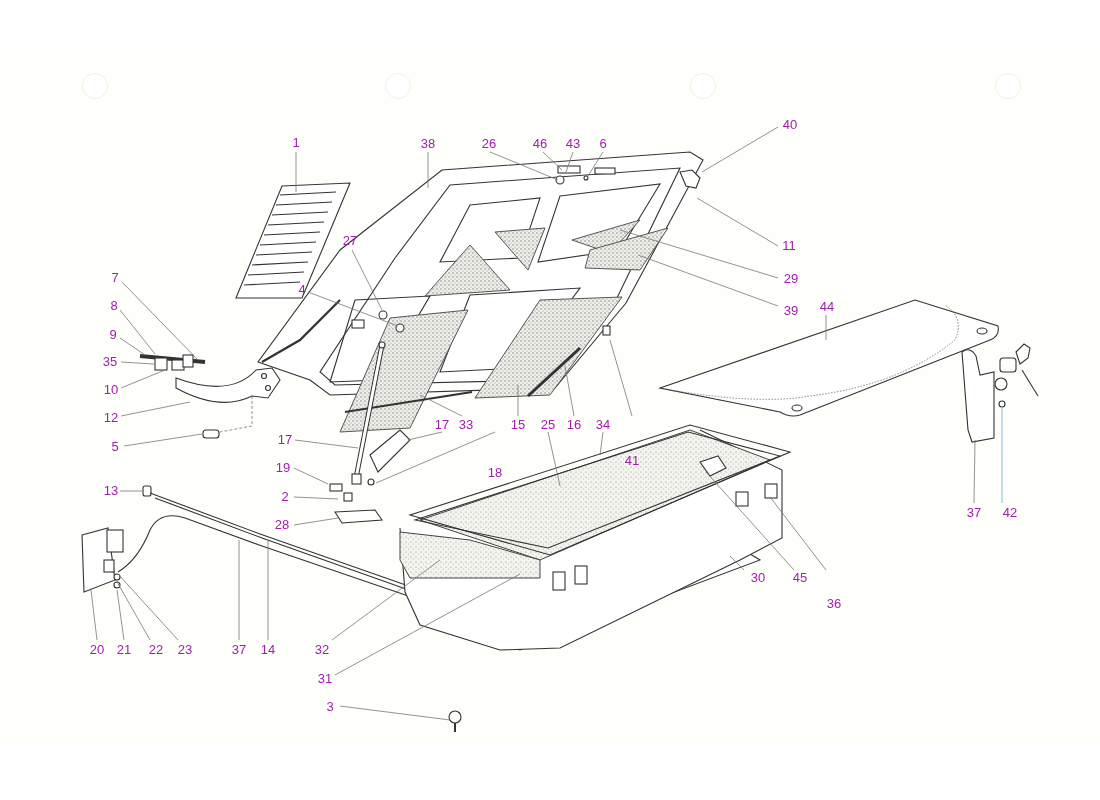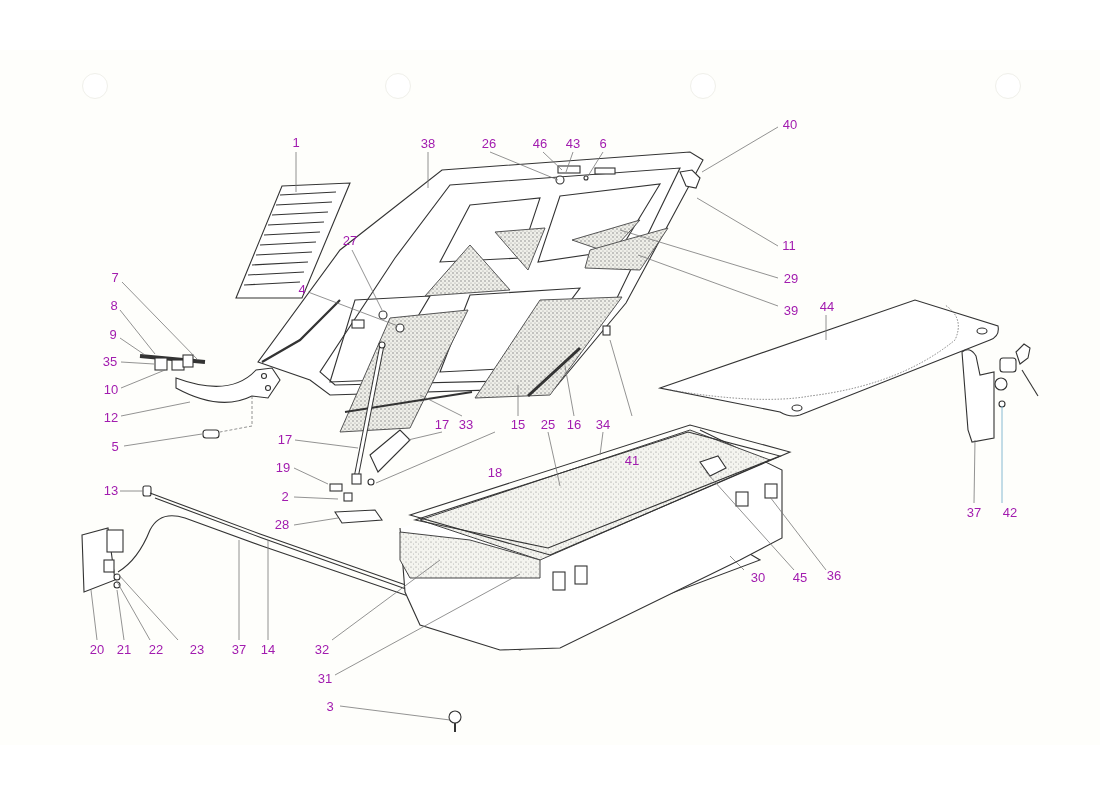--- a/index.html
+++ b/index.html
@@ -262,24 +262,24 @@
       <div class="callout" style="left: 603px; top: 425px;">34</div>
       <div class="callout" style="left: 632px; top: 425px; margin-top: 36px;">41</div>
       <div class="callout" style="left: 283px; top: 468px;">19</div>
       <div class="callout" style="left: 111px; top: 491px;">13</div>
       <div class="callout" style="left: 285px; top: 497px;">2</div>
       <div class="callout" style="left: 282px; top: 525px;">28</div>
       <div class="callout" style="left: 974px; top: 513px;">37</div>
       <div class="callout" style="left: 1002px; top: 513px; margin-left: 8px;">42</div>
       <div class="callout" style="left: 758px; top: 578px;">30</div>
       <div class="callout" style="left: 800px; top: 578px;">45</div>
-      <div class="callout" style="left: 834px; top: 576px;">36</div>
+      <div class="callout" style="left: 834px; top: 604px;">36</div>
       <div class="callout" style="left: 97px; top: 650px;">20</div>
       <div class="callout" style="left: 124px; top: 650px; text-align: right;">21</div>
       <div class="callout" style="left: 156px; top: 650px;">22</div>
-      <div class="callout" style="left: 185px; top: 650px; margin-left: 12px;">23</div>
+      <div class="callout" style="left: 185px; top: 650px;">23</div>
       <div class="callout" style="left: 239px; top: 650px;">37</div>
       <div class="callout" style="left: 268px; top: 650px;">14</div>
       <div class="callout" style="left: 322px; top: 650px;">32</div>
       <div class="callout" style="left: 325px; top: 679px;">31</div>
       <div class="callout" style="left: 330px; top: 707px;">3</div>
     </div>
 </div>
 
 </body></html>

